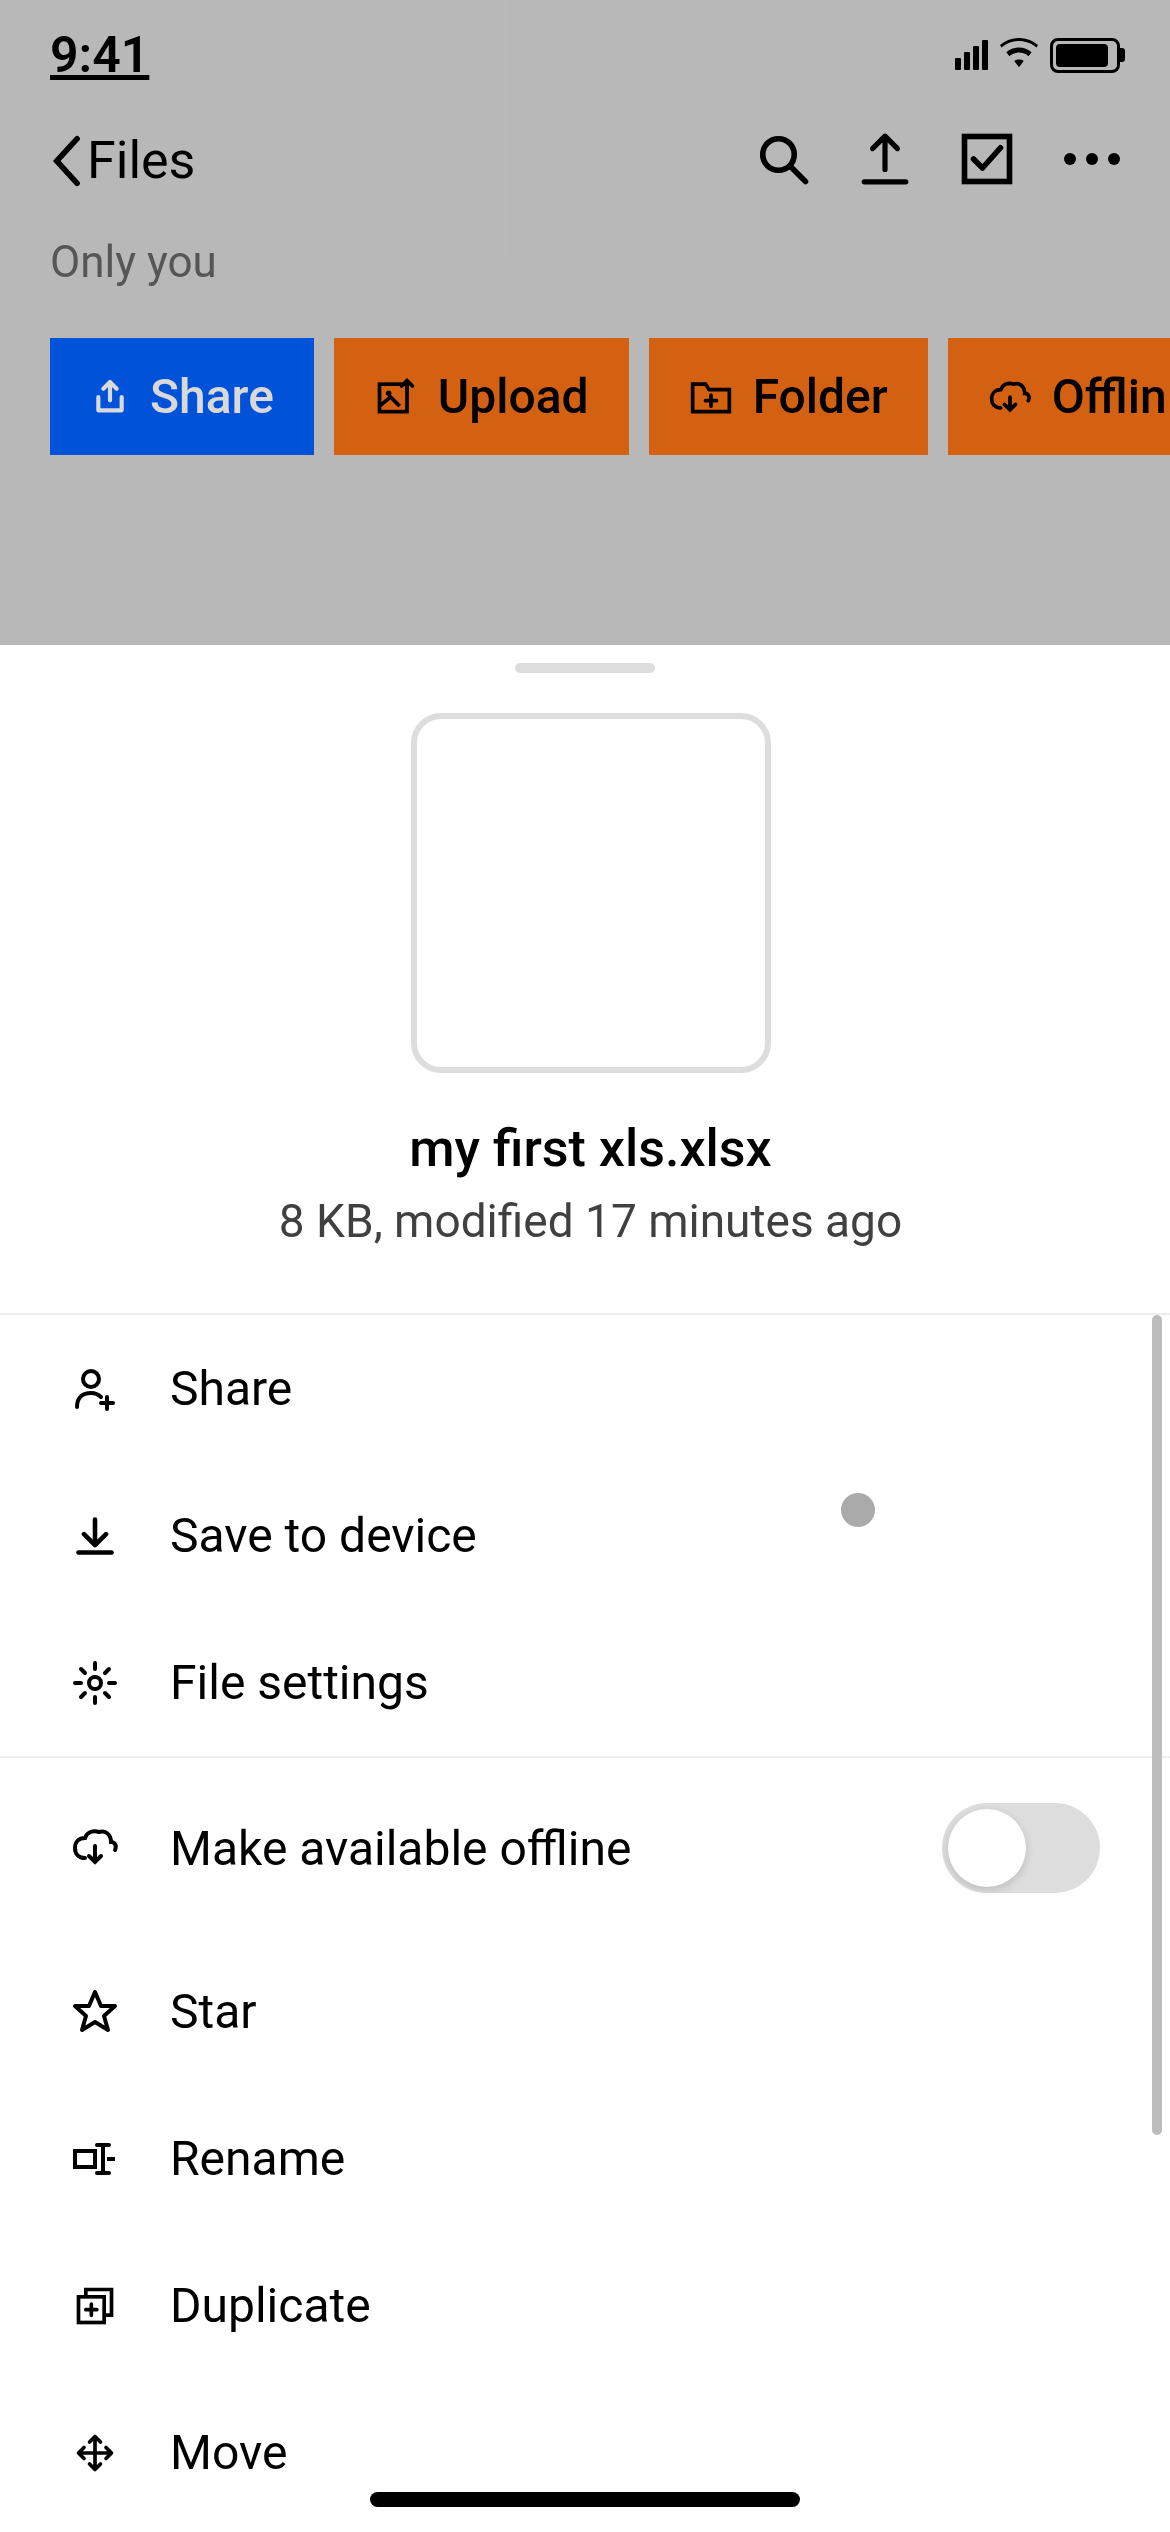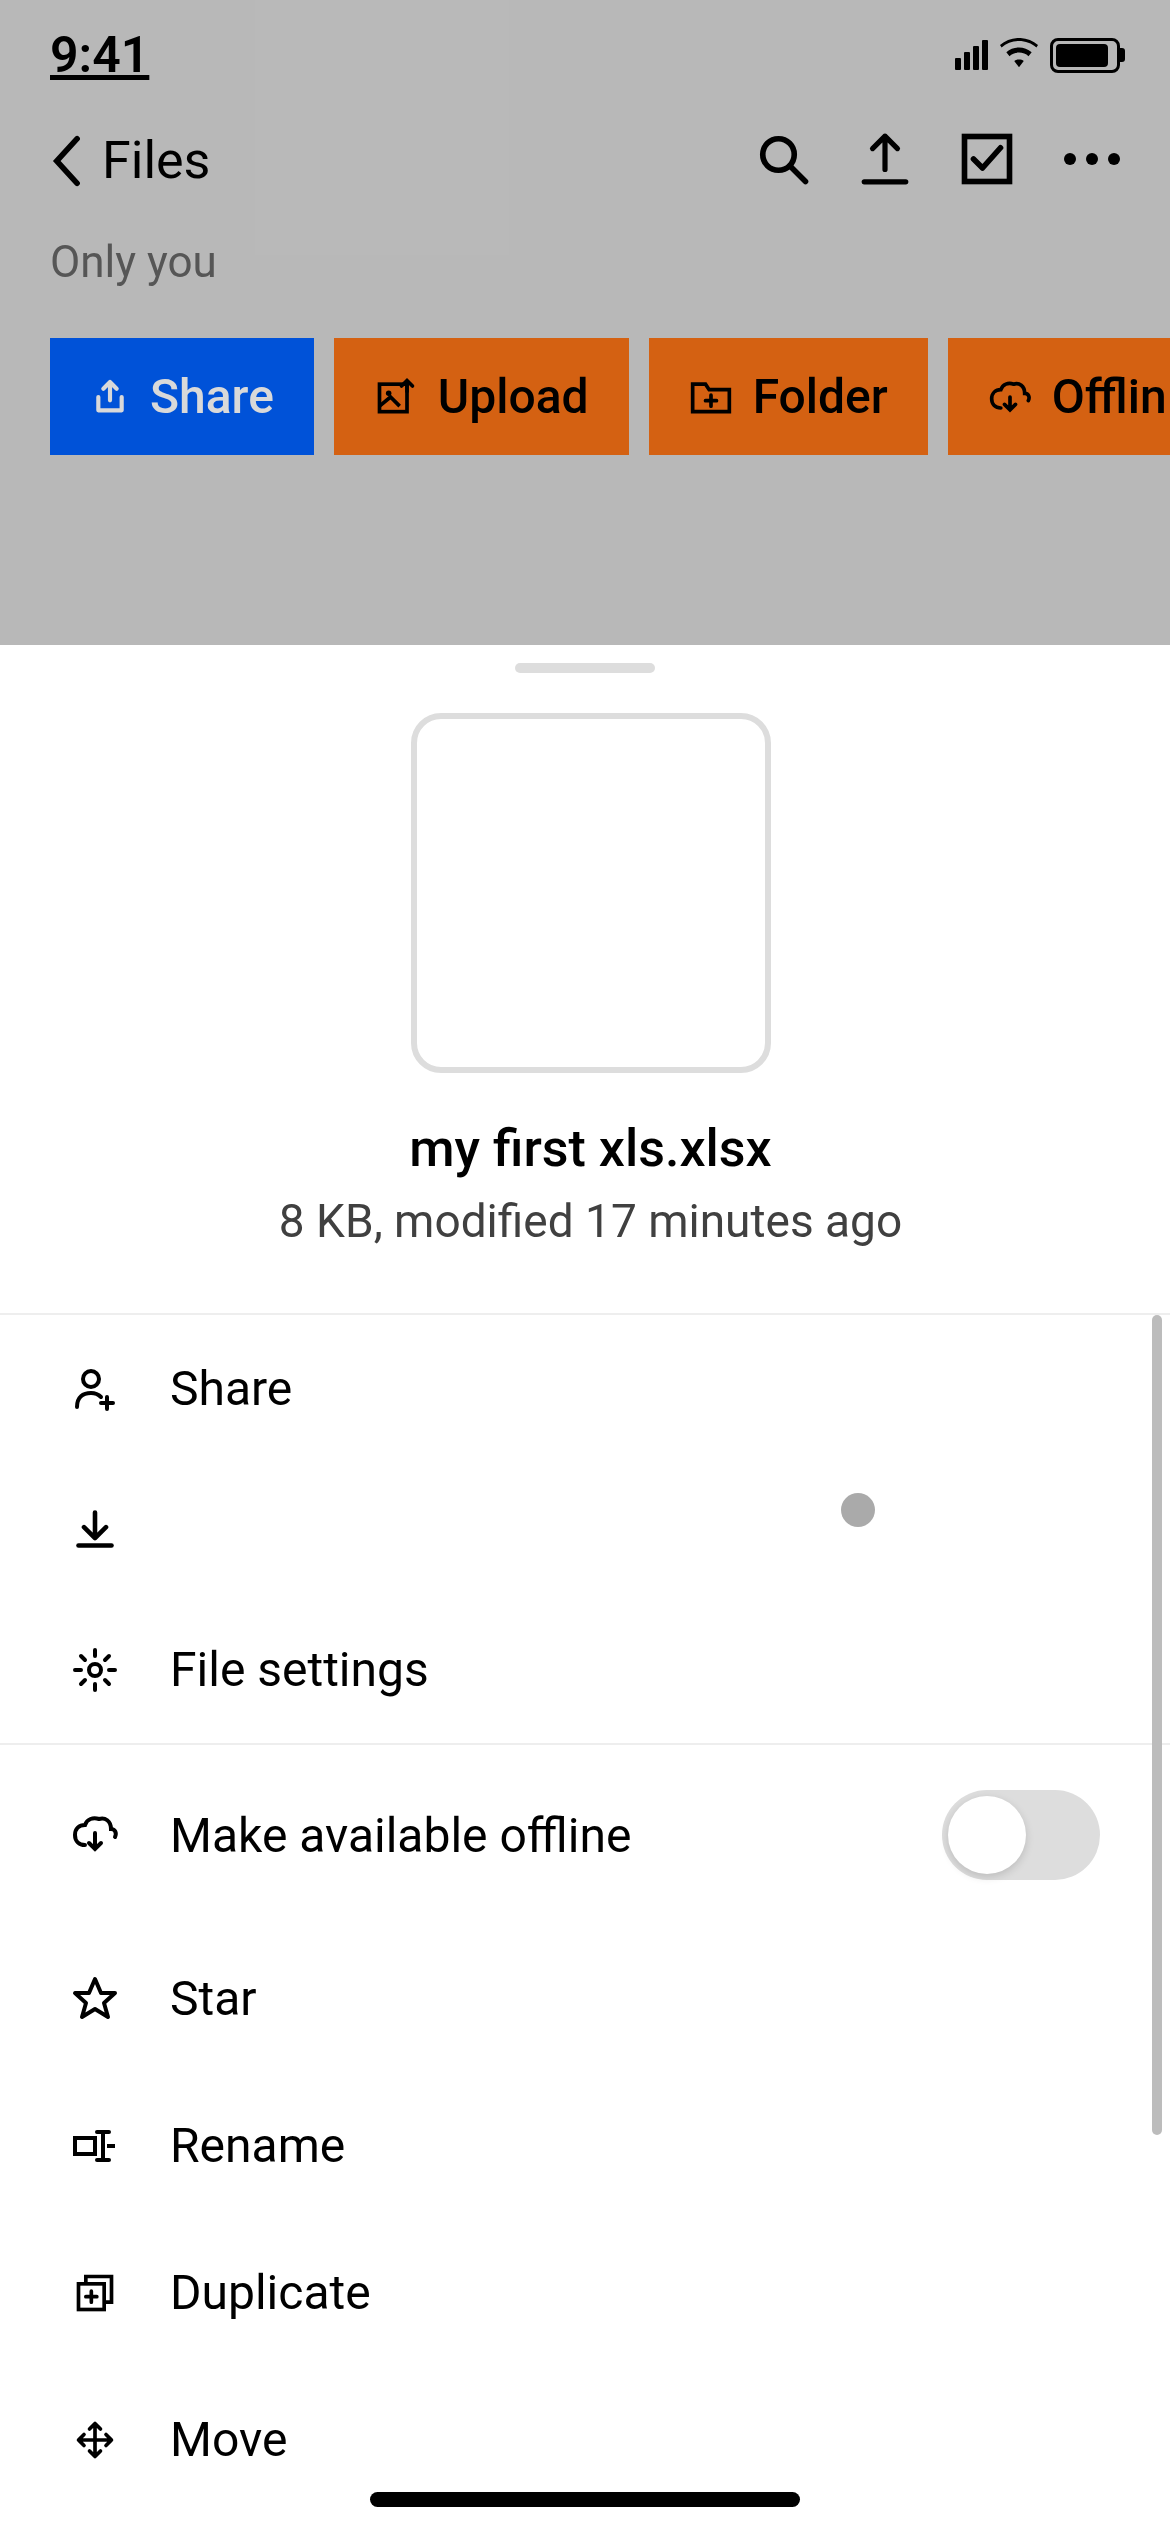--- a/index.html
+++ b/index.html
@@ -91,21 +91,21 @@
     .nav-bar {
       position: relative;
       display: flex;
       justify-content: space-between;
       align-items: center;
       padding: 30px 50px;
     }
     .nav-back {
       display: flex;
       align-items: center;
-      gap: 20px;
+      gap: 5px;
       font-size: 52px;
       color: #000;
     }
     .nav-actions {
       display: flex;
       gap: 50px;
       align-items: center;
     }
     .nav-icon {
       color: #000;
@@ -388,20 +388,21 @@
       <span>Share</span>
     </div>
 
     <div class="menu-item">
       <div class="icon-slot">
         <svg width="44" height="44" viewBox="0 0 24 24">
             <path d="M12 3 L12 16 M6 11 L12 17 L18 11" stroke="#000" stroke-width="2.5" fill="none" stroke-linecap="round" stroke-linejoin="round"></path>
             <line x1="3" y1="21" x2="21" y2="21" stroke="#000" stroke-width="2.5" stroke-linecap="round"></line>
           </svg>
       </div>
+      <span>Save to device</span>
     </div>
 
     <div class="menu-item">
       <div class="icon-slot">
         <svg width="48" height="48" viewBox="0 0 24 24">
             <circle cx="12" cy="12" r="3" stroke="#000" stroke-width="2" fill="none"></circle>
             <path d="M12 2 L12 5 M12 19 L12 22 M22 12 L19 12 M5 12 L2 12 M19 5 L17 7 M7 17 L5 19 M19 19 L17 17 M7 7 L5 5" stroke="#000" stroke-width="2" stroke-linecap="round"></path>
           </svg>
       </div>
       <span>File settings</span>

